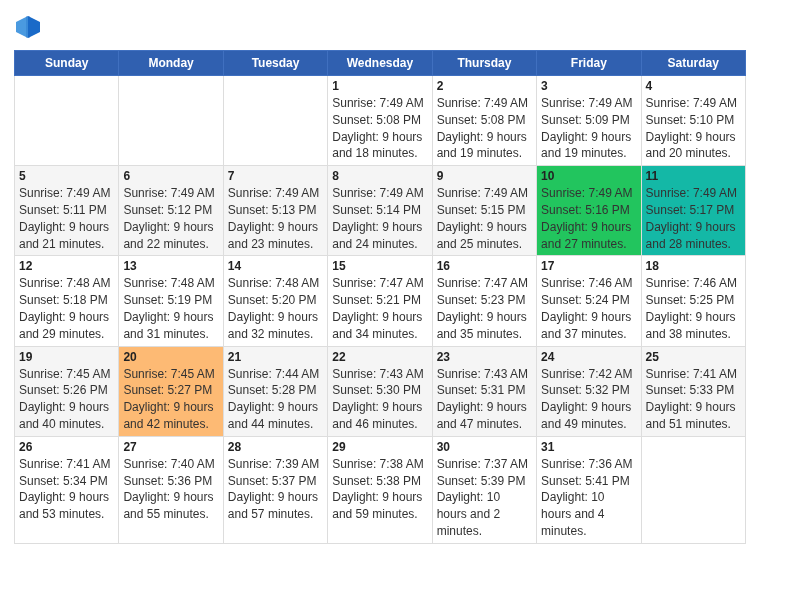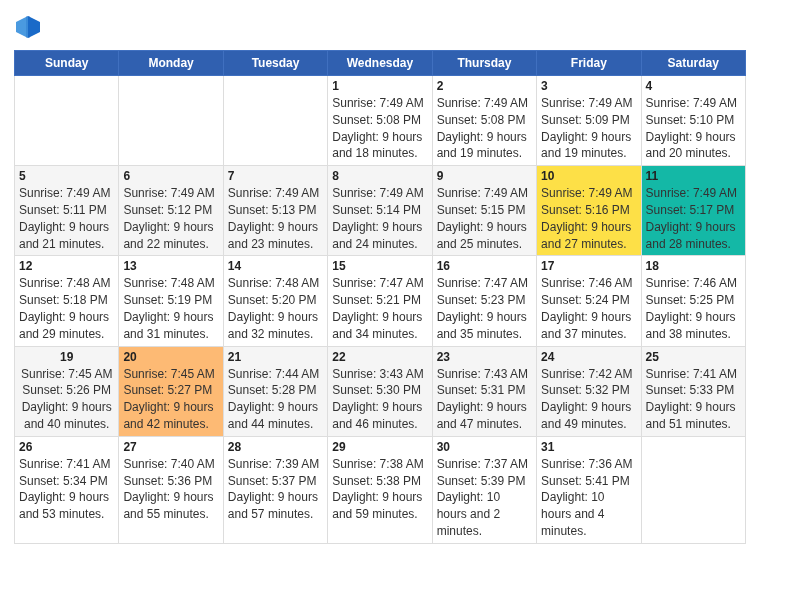--- a/index.html
+++ b/index.html
@@ -201,21 +201,21 @@
 Daylight: 9 hours
 and 24 minutes.</div>
           </td>
           <td style="background: rgb(245, 245, 245);">
             <div class="day-num">9</div>
             <div class="day-info">Sunrise: 7:49 AM
 Sunset: 5:15 PM
 Daylight: 9 hours
 and 25 minutes.</div>
           </td>
-          <td style="background: #fde047;">
+          <td style="background: #22c55e;">
             <div class="day-num">10</div>
             <div class="day-info">Sunrise: 7:49 AM
 Sunset: 5:16 PM
 Daylight: 9 hours
 and 27 minutes.</div>
           </td>
           <td style="background: #14b8a6;">
             <div class="day-num">11</div>
             <div class="day-info">Sunrise: 7:49 AM
 Sunset: 5:17 PM
@@ -268,21 +268,21 @@
           </td>
           <td>
             <div class="day-num">18</div>
             <div class="day-info">Sunrise: 7:46 AM
 Sunset: 5:25 PM
 Daylight: 9 hours
 and 38 minutes.</div>
           </td>
         </tr>
         <tr>
-          <td style="background: rgb(245, 245, 245); text-align: center;">
+          <td style="background: rgb(245, 245, 245);">
             <div class="day-num">19</div>
             <div class="day-info">Sunrise: 7:45 AM
 Sunset: 5:26 PM
 Daylight: 9 hours
 and 40 minutes.</div>
           </td>
           <td style="background: #fdba74;">
             <div class="day-num">20</div>
             <div class="day-info">Sunrise: 7:45 AM
 Sunset: 5:27 PM
@@ -291,21 +291,21 @@
           </td>
           <td style="background: rgb(245, 245, 245);">
             <div class="day-num">21</div>
             <div class="day-info">Sunrise: 7:44 AM
 Sunset: 5:28 PM
 Daylight: 9 hours
 and 44 minutes.</div>
           </td>
           <td style="background: rgb(245, 245, 245);">
             <div class="day-num">22</div>
-            <div class="day-info">Sunrise: 3:43 AM
+            <div class="day-info">Sunrise: 7:43 AM
 Sunset: 5:30 PM
 Daylight: 9 hours
 and 46 minutes.</div>
           </td>
           <td style="background: rgb(245, 245, 245);">
             <div class="day-num">23</div>
             <div class="day-info">Sunrise: 7:43 AM
 Sunset: 5:31 PM
 Daylight: 9 hours
 and 47 minutes.</div>

